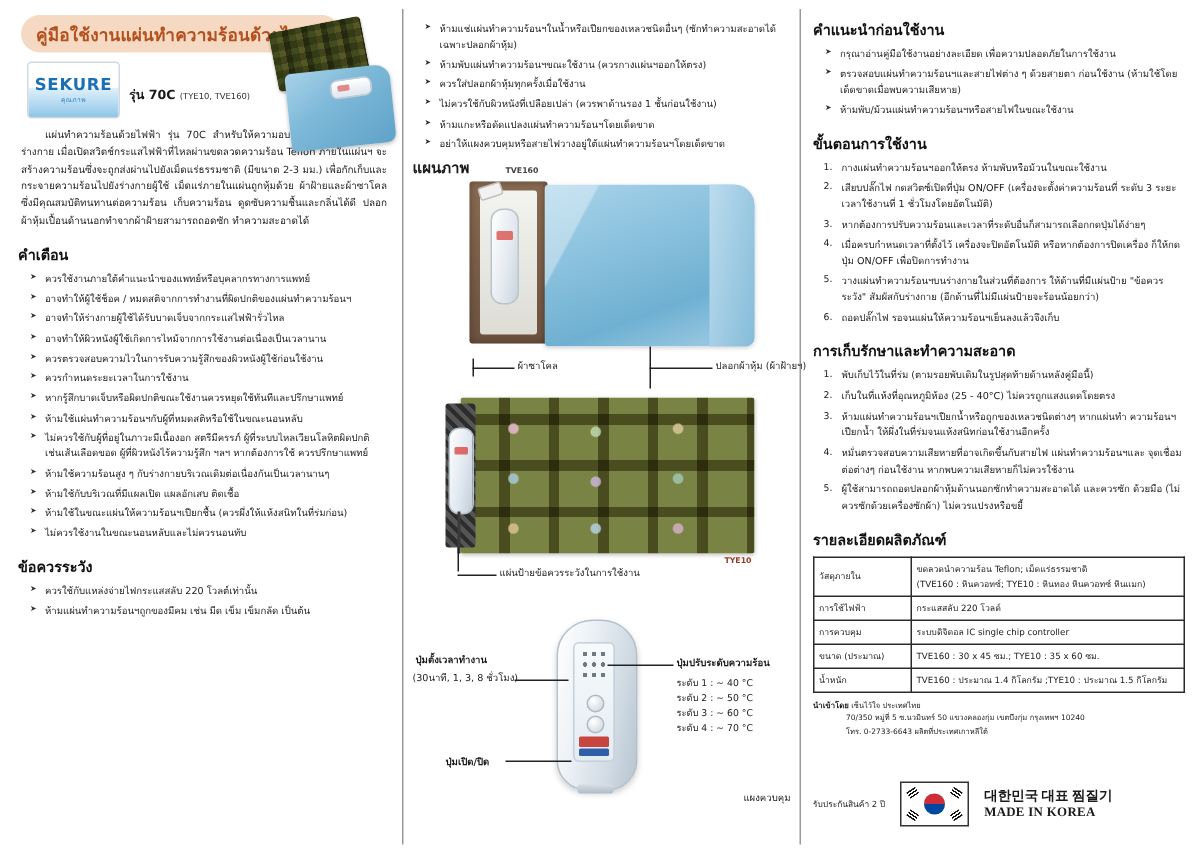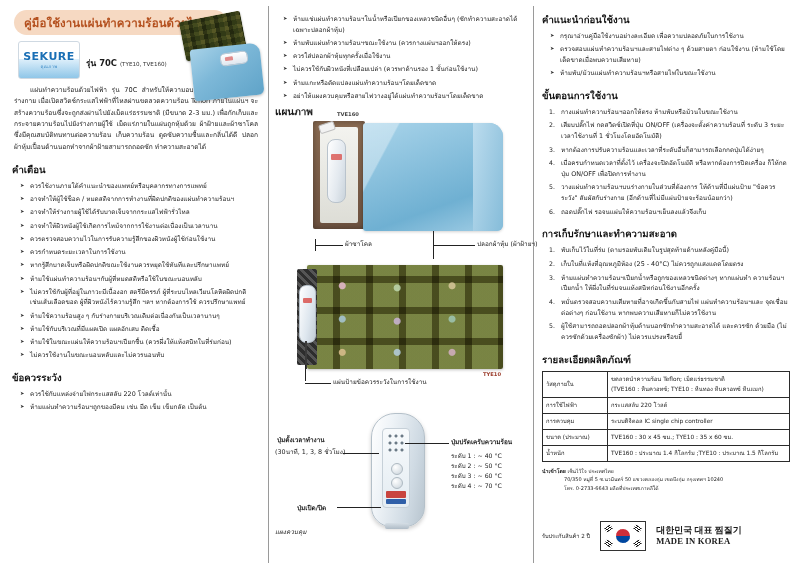--- a/index.html
+++ b/index.html
@@ -194,21 +194,21 @@
       radial-gradient(circle at 15px 17px,#6b7a86 0 1.4px,transparent 1.7px);
   }
   .ctrl-btn{position:absolute;left:8px;top:34px;width:10px;height:10px;border-radius:50%;
     background:radial-gradient(circle at 35% 32%,#ffffff,#c8d2da);border:1px solid #aeb9c2;}
   .ctrl-btn2{position:absolute;left:8px;top:48px;width:10px;height:10px;border-radius:50%;
     background:radial-gradient(circle at 35% 32%,#ffffff,#c8d2da);border:1px solid #aeb9c2;}
   .ctrl-red{position:absolute;left:3px;top:62px;width:20px;height:7px;background:#c9453f;border-radius:1px;}
   .ctrl-blue{position:absolute;left:3px;top:70px;width:20px;height:5px;background:#2f5fa8;border-radius:1px;}
   .ctrl-foot{position:absolute;left:110px;top:116px;width:24px;height:6px;border-radius:2px;
     background:linear-gradient(#d5dee5,#aebbc6);}
-  .ctrl-cap{position:absolute;left:0;right:0;bottom:-2px;text-align:left;font-size:6.4px;font-style:italic;}
+  .ctrl-cap{position:absolute;left:0;right:0;bottom:-2px;text-align:right;font-size:6.4px;}
 
   .temp-list{position:absolute;left:176px;top:44px;}
   .temp-list div{font-size:6.2px;line-height:1.62;white-space:nowrap;}
 
   
   table.spec{border-collapse:collapse;width:100%;margin-top:4px;}
   table.spec td{border:1px solid #2b2b2b;font-size:5.8px;padding:2.5px 3px;vertical-align:middle;}
   table.spec td.k{width:58px;}
   .spec-sub{display:block;}
 
@@ -354,21 +354,21 @@
         <div class="ctrl-foot"></div>
 
         <div class="clabel" style="left:2px;top:28px;font-weight:bold;">ปุ่มตั้งเวลาทำงาน</div>
         <div class="clabel" style="left:0px;top:40px;">(30นาที, 1, 3, 8 ชั่วโมง)</div>
         <div class="lead lead-h" style="left:68px;top:46px;width:36px;"></div>
 
         <div class="clabel" style="left:22px;top:96px;font-weight:bold;">ปุ่มเปิด/ปิด</div>
         <div class="lead lead-h" style="left:62px;top:100px;width:44px;"></div>
 
         <div class="lead lead-h" style="left:130px;top:36px;width:44px;"></div>
-        <div class="clabel" style="left:176px;top:30px;font-weight:bold;">ปุ่มปรัดเครับความร้อน</div>
+        <div class="clabel" style="left:176px;top:30px;font-weight:bold;">ปุ่มปรับระดับความร้อน</div>
         <div class="temp-list">
           <div>ระดับ 1 : ~ 40 °C</div>
           <div>ระดับ 2 : ~ 50 °C</div>
           <div>ระดับ 3 : ~ 60 °C</div>
           <div>ระดับ 4 : ~ 70 °C</div>
         </div>
 
         <div class="ctrl-cap">แผงควบคุม</div>
       </div>
     </div>

